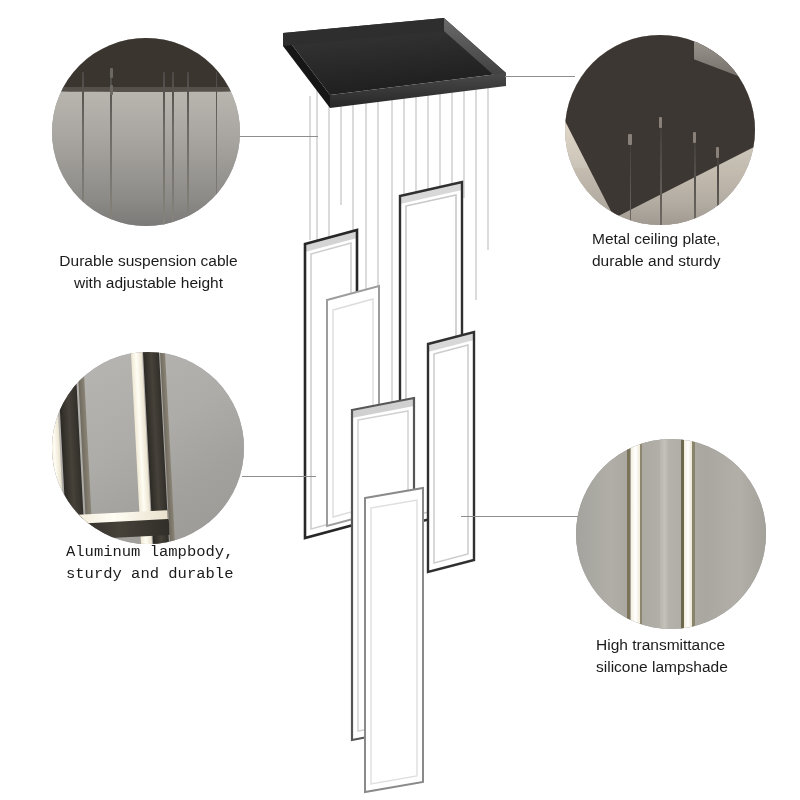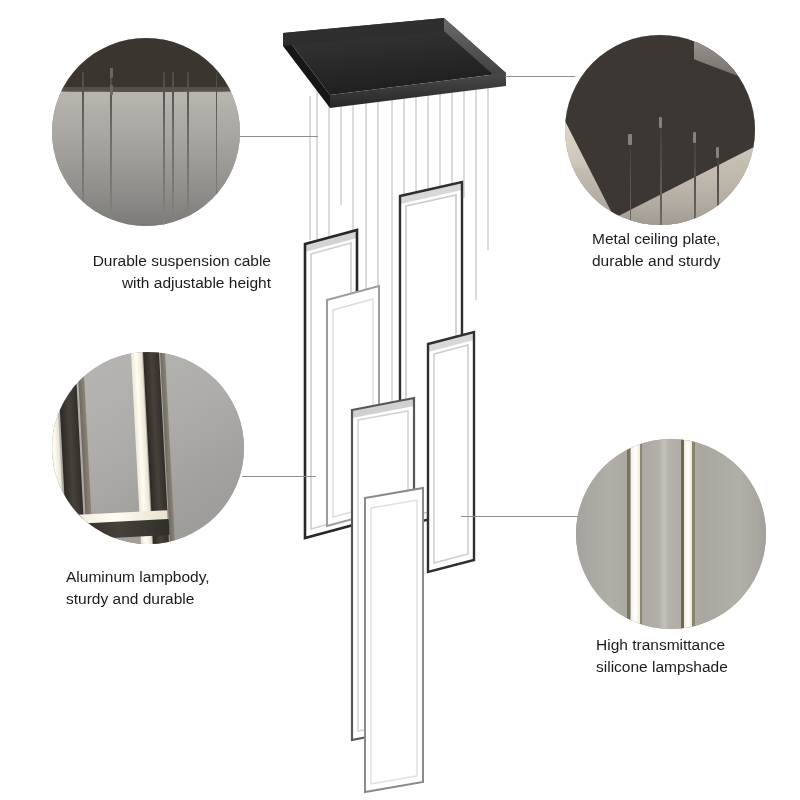--- a/index.html
+++ b/index.html
@@ -269,21 +269,21 @@
         <div class="c1-cable" style="left:16%;"></div>
         <div class="c1-cable" style="left:31%;"></div>
         <div class="c1-cable" style="left:59%;"></div>
         <div class="c1-cable" style="left:64%;"></div>
         <div class="c1-cable" style="left:72%;"></div>
         <div class="c1-cable" style="left:87%;"></div>
         <div class="c1-nip" style="left:30.6%; top:16%;"></div>
         <div class="c1-nip" style="left:30.6%; top:25%;"></div>
       </div>
     </div>
-    <div class="caption center" style="left:26px; top:250px; width:245px;text-align:right;">Durable suspension cable
+    <div class="caption center" style="left:26px; top:250px; width:245px;">Durable suspension cable
 with adjustable height</div>
   </div>
 
   <div class="feature">
     <div class="circle-wrap" style="left:565px; top:35px; width:190px; height:190px;">
       <div class="circle-inner">
         <div class="c2-bg"></div>
         <div class="c2-floor"></div>
         <div class="c2-plate-top"></div>
         <div class="c2-plate-side"></div>
@@ -311,21 +311,21 @@
           <div class="c3-bar c3-dark" style="left:20%; top:0; width:6.5%; height:100%;"></div>
           <div class="c3-bar c3-mid" style="left:27%; top:0; width:2.2%; height:100%;"></div>
           <div class="c3-bar c3-glow" style="left:46%; top:0; width:3.6%; height:100%;"></div>
           <div class="c3-bar c3-dark" style="left:50%; top:0; width:5.5%; height:100%;"></div>
           <div class="c3-bar c3-mid" style="left:56%; top:0; width:1.8%; height:100%;"></div>
           <div class="c3-bar c3-glow" style="left:21.5%; top:72%; width:34%; height:3.4%;"></div>
           <div class="c3-bar c3-dark" style="left:21%;  top:75%; width:35%; height:5.5%;"></div>
         </div>
       </div>
     </div>
-    <div class="caption left" style="left:66px; top:566px; width:215px;">Aluminum lampbody,
+    <div class="caption left" style="left:66px; top:541px; width:215px;font-family:Liberation Mono, monospace;">Aluminum lampbody,
 sturdy and durable</div>
   </div>
 
   <div class="feature">
     <div class="circle-wrap" style="left:576px; top:439px; width:190px; height:190px;">
       <div class="circle-inner">
         <div class="c4-bg"></div>
         <div class="c4-strip" style="left:27%; width:1.6%; background:#7a7358;"></div>
         <div class="c4-strip" style="left:29%; width:4.5%;
              background:linear-gradient(90deg,#f3eedc,#ffffff 50%,#efe9d6);"></div>

